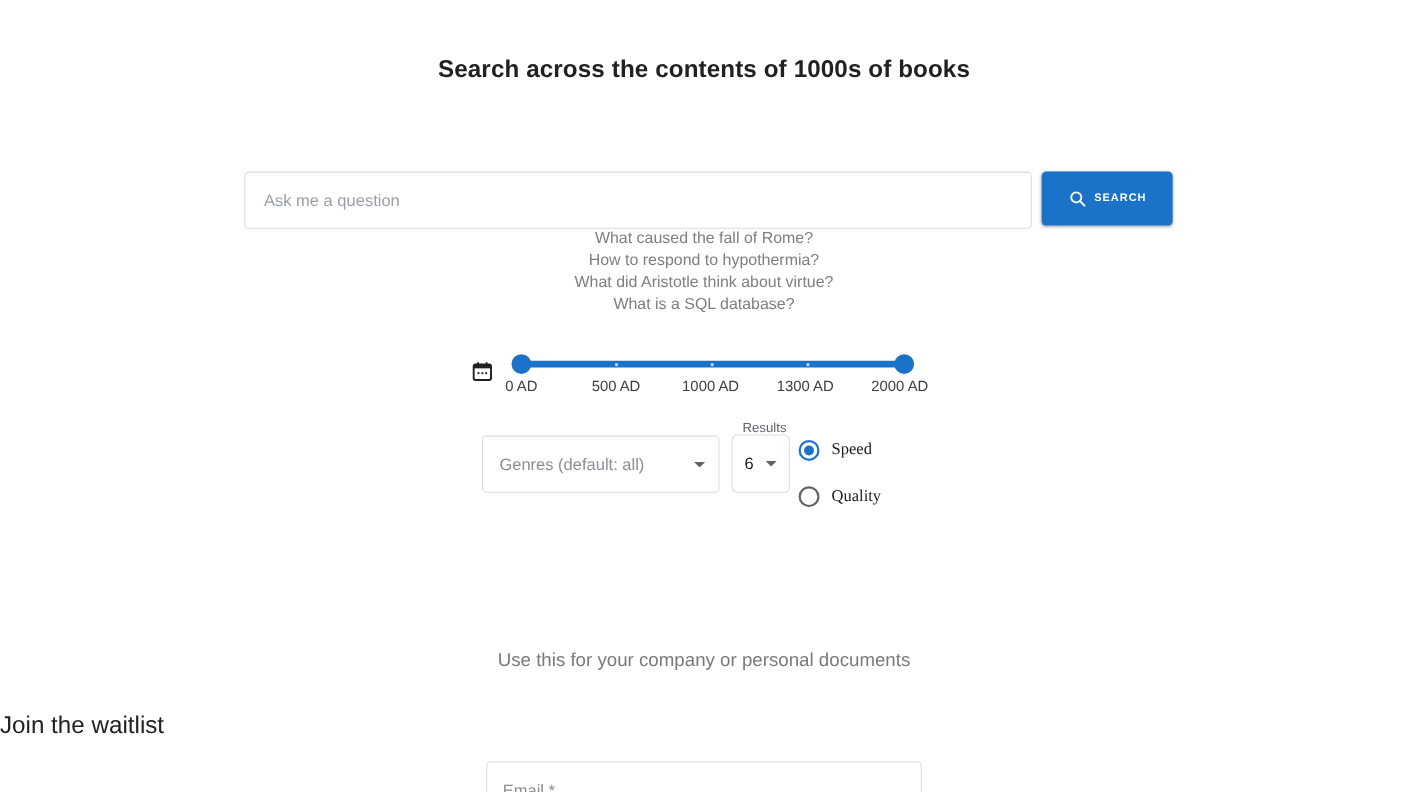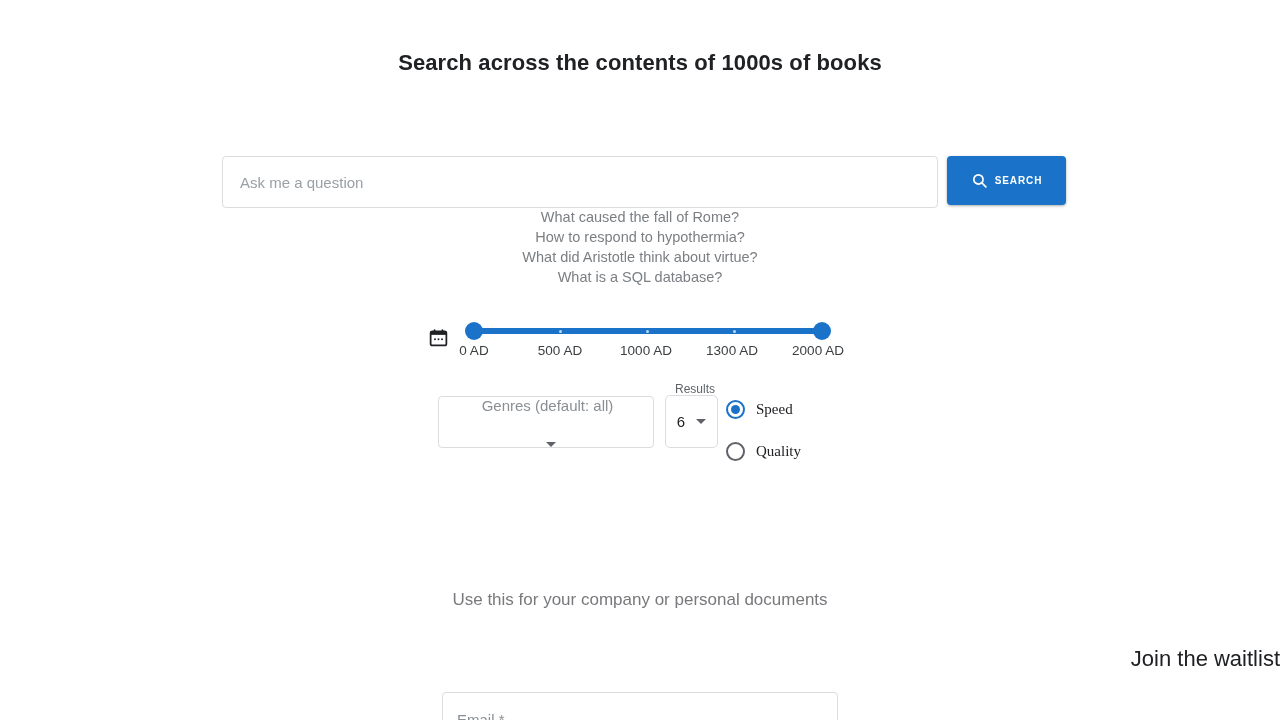--- a/index.html
+++ b/index.html
@@ -194,21 +194,20 @@
     width: 216px;
     height: 52px;
     box-sizing: border-box;
     border: 1px solid #dadce0;
     border-radius: 4px;
     background: #fff;
     display: flex;
     align-items: center;
     padding: 0 12px 0 15px;
     cursor: pointer;
-    flex-direction: column;
   }
   .genres-label {
     flex: 1;
     font-size: 15px;
     color: #8a8f94;
   }
 
   .caret {
     width: 0;
     height: 0;
@@ -302,21 +301,21 @@
     font-size: 17px;
     line-height: 32px;
     color: #77797c;
   }
 
   .waitlist-title {
     position: absolute;
     top: 646px;
     left: 0;
     width: 1280px;
-    text-align: right;
+    text-align: left;
     font-size: 22px;
     color: #202124;
   }
 
   .email-field {
     position: absolute;
     top: 692px;
     left: 442px;
     width: 396px;
     height: 56px;

